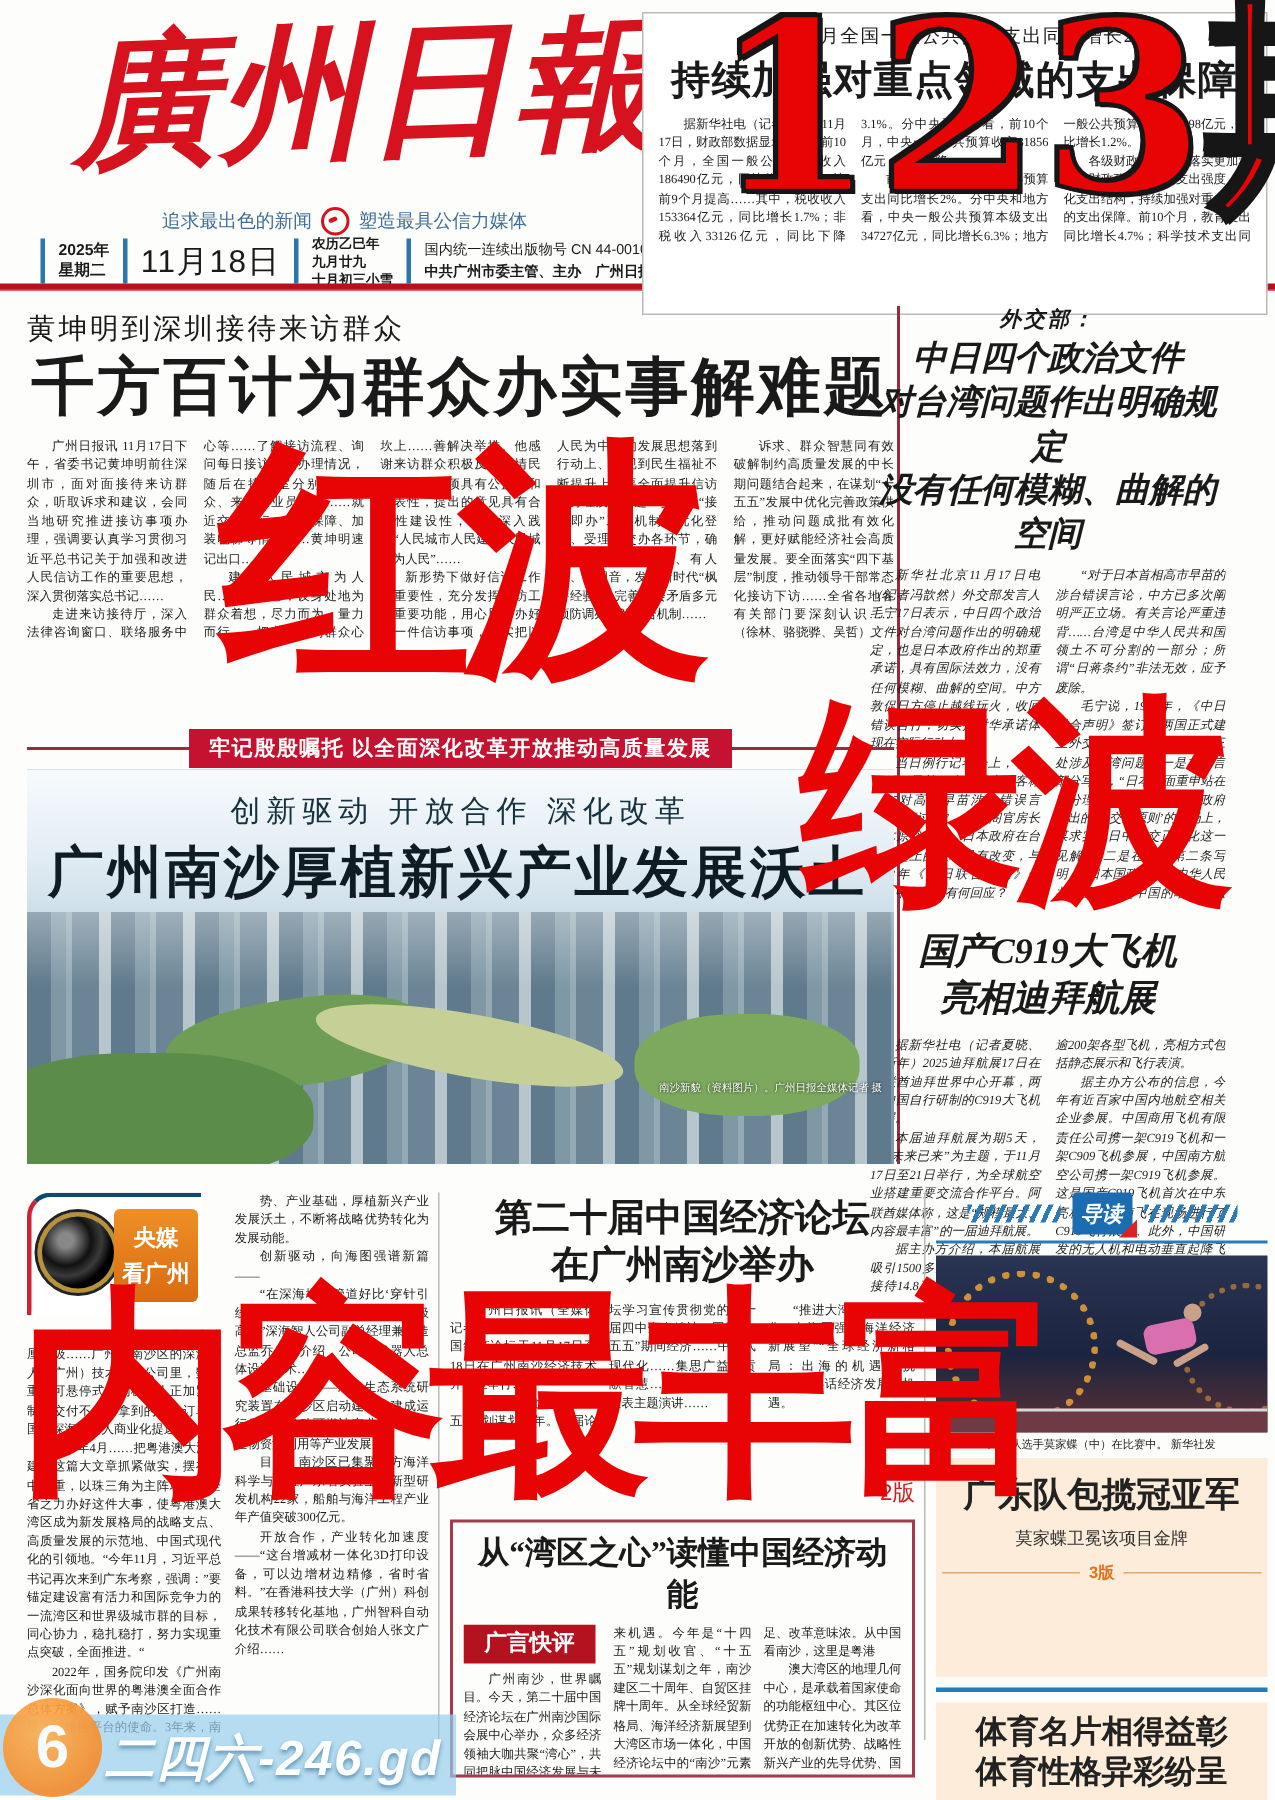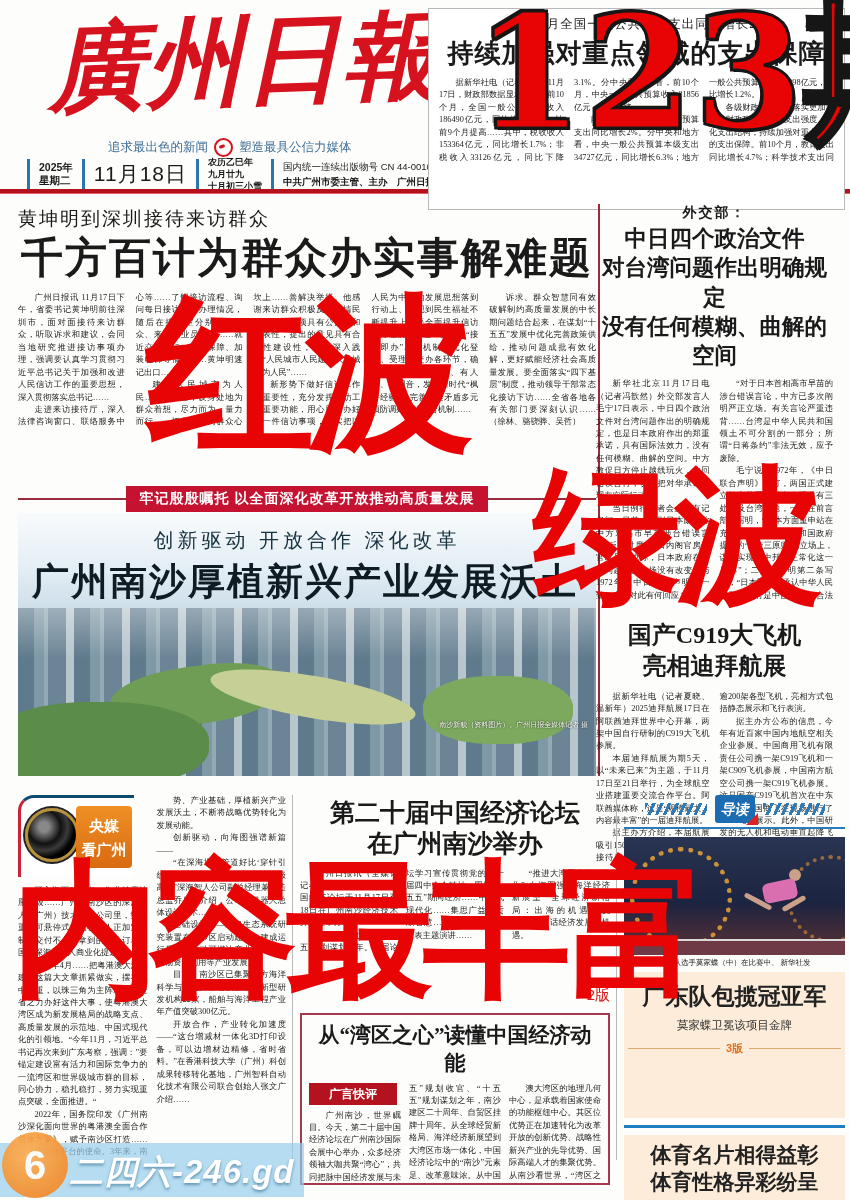--- a/index.html
+++ b/index.html
@@ -33,21 +33,21 @@
   .trbox .head{text-align:center;font-size:26px;font-weight:900;letter-spacing:1px;margin:3px 0 6px;}
   .smallcols{font-size:8.3px;line-height:1.5;text-align:justify;column-gap:10px;overflow:hidden;}
   .trbody{columns:3;height:98px;}
   
   .lead-kick{position:absolute;left:18px;top:206px;width:578px;text-align:left;font-size:19px;letter-spacing:2px;}
   .lead-head{position:absolute;left:18px;top:230px;width:578px;text-align:center;font-size:42px;font-weight:900;letter-spacing:2px;}
   .lead-body{position:absolute;left:18px;top:292px;width:578px;height:182px;columns:5;column-gap:11px;}
   .lead-body p,.smallcols p{margin:0 0 0;text-indent:2em;}
   
   .vline-maroon{position:absolute;left:598px;top:204px;width:2px;height:572px;background:#9a2b3c;}
-  .rcol{position:absolute;left:596px;top:204px;width:237px;}
+  .rcol{position:absolute;left:580px;top:204px;width:237px;font-style:italic;}
   .dip-kick{text-align:center;font-size:14px;font-weight:bold;letter-spacing:2px;}
   .dip-head{text-align:center;font-size:22.5px;font-weight:900;line-height:1.3;margin:2px 0 8px;}
   .dip-body{columns:2;height:228px;}
   .c919-head{text-align:center;font-size:24px;font-weight:900;line-height:1.3;margin:14px 0 8px;}
   .c919-body{columns:2;height:178px;}
   
   .banner-row{position:absolute;left:18px;top:486px;width:578px;display:flex;align-items:center;}
   .banner-row .ln{flex:1;height:2px;background:#9a2b3c;}
   .banner{flex:none;background:#c41230;color:#fff;font-family:"Liberation Sans",sans-serif;
         font-weight:bold;font-size:14px;padding:4px 14px;letter-spacing:1px;}
@@ -82,21 +82,21 @@
         text-align:center;font-size:15px;line-height:1.6;padding-top:8px;box-sizing:border-box;}
   .byline{font-style:italic;color:#333;margin-bottom:4px;}
   .colB{position:absolute;left:300px;top:795px;width:310px;}
   .forum-head{text-align:center;font-size:25px;font-weight:900;line-height:1.25;margin:2px 0 8px;}
   .forum-body{columns:3;column-gap:8px;height:118px;position:relative;}
   .pgmark{color:#d41a1a;font-weight:normal;font-family:"Liberation Sans",sans-serif;font-size:15px;}
   .baybox{margin-top:8px;border:2px solid #a5394e;padding:6px 7px;box-sizing:border-box;width:310px;height:172px;overflow:hidden;}
   .bay-head{text-align:center;font-size:21px;font-weight:900;margin:0 0 6px;}
   .bay-body{columns:3;column-gap:8px;height:118px;}
   .gy-label{background:#b5121f;color:#fff;font-family:"Liberation Sans",sans-serif;font-weight:bold;
-        font-size:12px;text-align:center;padding:2px 0;margin:0 4px 5px 0;display:block;text-indent:0;}
+        font-size:15px;text-align:center;padding:2px 0;margin:0 4px 5px 0;display:block;text-indent:0;}
   .colC{position:absolute;left:624px;top:793px;width:221px;font-family:"Liberation Sans",sans-serif;}
   .daodu-row{display:flex;align-items:center;justify-content:center;gap:8px;height:32px;}
   .hatch{width:62px;height:12px;background:repeating-linear-gradient(115deg,#2b7bb9 0 3px,rgba(0,0,0,0) 3px 7px);}
   .daodu-badge{width:40px;height:28px;background:#1b6cb0;border-radius:3px;color:#fff;font-weight:bold;
         font-size:14px;text-align:center;line-height:28px;position:relative;font-style:italic;}
   .daodu-badge::after{content:"";position:absolute;right:-3px;bottom:-2px;border-left:12px solid rgba(0,0,0,0);border-bottom:12px solid #d22;}
   .c-underline{height:2px;background:#2b7bb9;margin-top:2px;}
   .sport{position:relative;width:221px;height:118px;margin-top:8px;overflow:hidden;
         background:linear-gradient(180deg,#2a3553,#1b2440 55%,#472d38 85%,#5a3340);}
   .ring{position:absolute;left:6px;top:10px;width:92px;height:92px;border:5px dotted #e09b3a;border-radius:50%;opacity:.9;}

